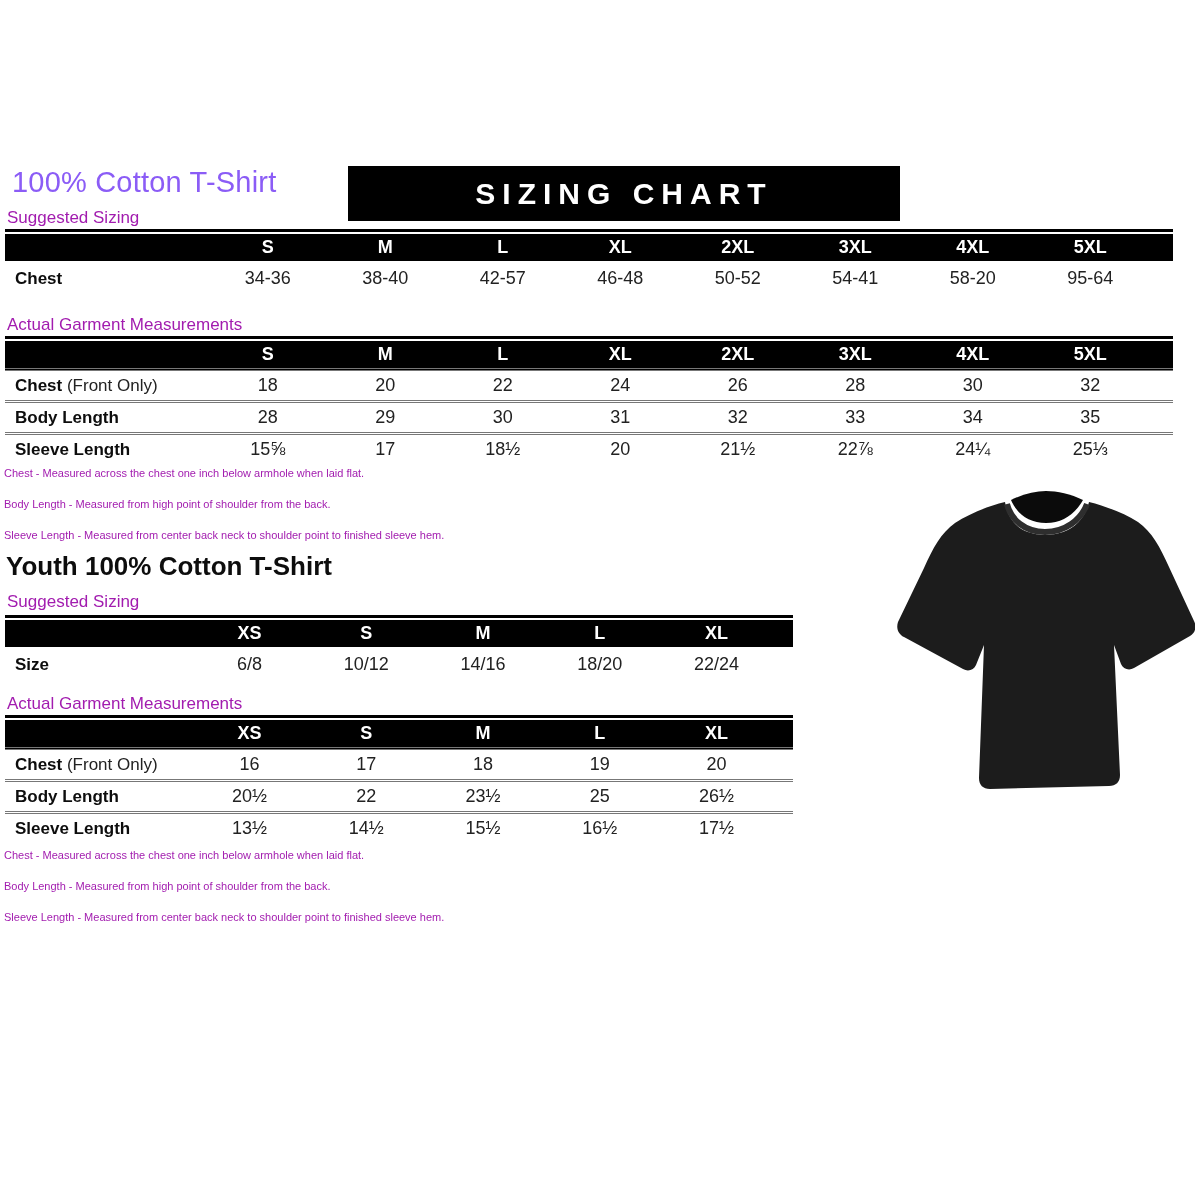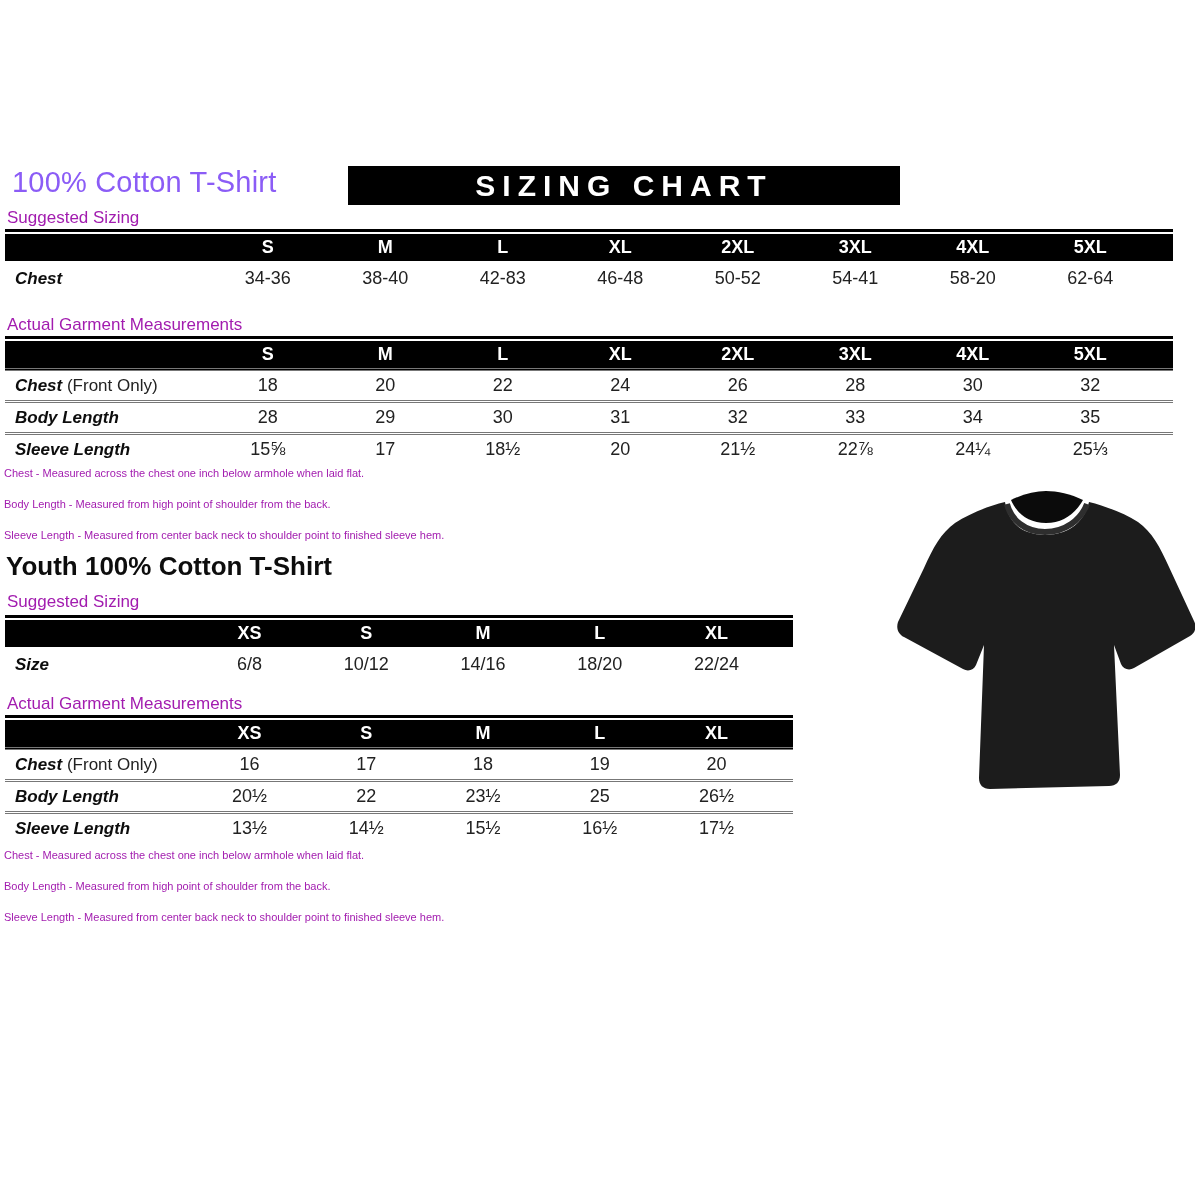--- a/index.html
+++ b/index.html
@@ -6,21 +6,21 @@
   body{
     width:1200px;height:1200px;background:#ffffff;position:relative;overflow:hidden;
     font-family:"Liberation Sans",sans-serif;color:#1f1f1f;
     -webkit-font-smoothing:antialiased;
   }
   .abs{position:absolute;}
 
   
   #main-title{left:12px;top:166px;font-size:29px;font-weight:400;color:#8b5cf6;letter-spacing:0.2px;}
   #banner{
-    left:348px;top:166px;width:552px;height:39px;background:#000;color:#fff;
+    left:348px;top:166px;width:552px;height:55px;background:#000;color:#fff;
     display:flex;align-items:center;justify-content:center;
     font-size:30px;font-weight:700;letter-spacing:7px;
   }
 
   .section-label{font-size:17px;color:#a21caf;}
   #adult-suggested-label{left:7px;top:208px;}
   #adult-actual-label{left:7px;top:315px;}
   #youth-suggested-label{left:7px;top:592px;}
   #youth-actual-label{left:7px;top:694px;}
 
@@ -38,21 +38,21 @@
     background:#000;color:#fff;font-size:18px;font-weight:700;
     height:27px;text-align:center;padding:0;
   }
   .size-table td{
     height:29px;text-align:center;font-size:18px;padding:0;vertical-align:middle;color:#222;
   }
   .plain .size-table td{height:35px;}
   .size-table td.row-label{
     text-align:left;padding-left:10px;font-size:17px;color:#0d0d0d;white-space:nowrap;
   }
-  .row-label b{font-weight:700;font-style:italic;}
+  .row-label b{font-weight:700;}
   .row-label .label-suffix{font-weight:400;color:#222;}
   .ruled .size-table tbody td{border-top:3px double #777;}
   .adult-tbl .label-col{width:204px;}
   .adult-tbl .spacer-col{width:24px;}
   .youth-tbl .label-col{width:186px;}
   .youth-tbl .spacer-col{width:18px;}
 
   
   .notes{left:4px;font-size:11px;color:#a21caf;}
   .note-line{line-height:31px;white-space:nowrap;}
@@ -85,26 +85,26 @@
           <th>4XL</th>
           <th>5XL</th>
           <th class="spacer-col"></th>
         </tr>
       </thead>
       <tbody>
         <tr>
           <td class="row-label"><b>Chest</b></td>
           <td>34-36</td>
           <td>38-40</td>
-          <td>42-83</td>
+          <td>42-57</td>
           <td>46-48</td>
           <td>50-52</td>
           <td>54-41</td>
           <td>58-20</td>
-          <td>62-64</td>
+          <td>95-64</td>
           <td class="spacer-col"></td>
         </tr>
       </tbody>
     </table>
   </div>
 
 <div class="abs section-label" id="adult-actual-label">Actual Garment Measurements</div>
 <div class="abs table-wrap ruled adult-tbl" id="adult-actual-table">
     <table class="size-table">
       <thead>

